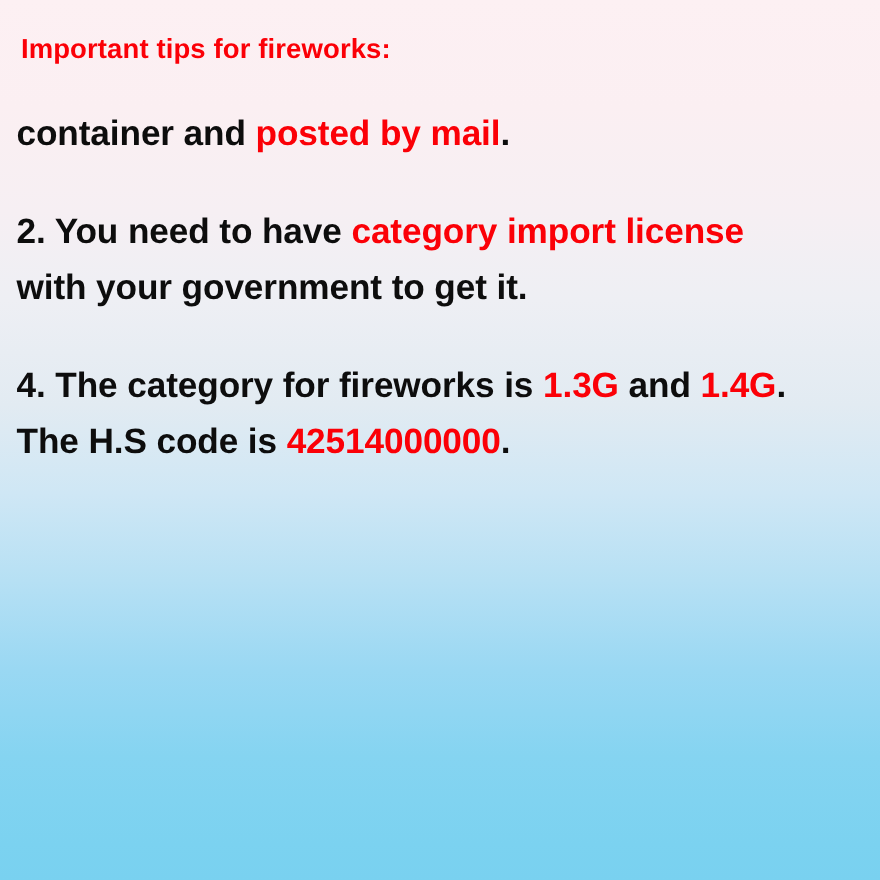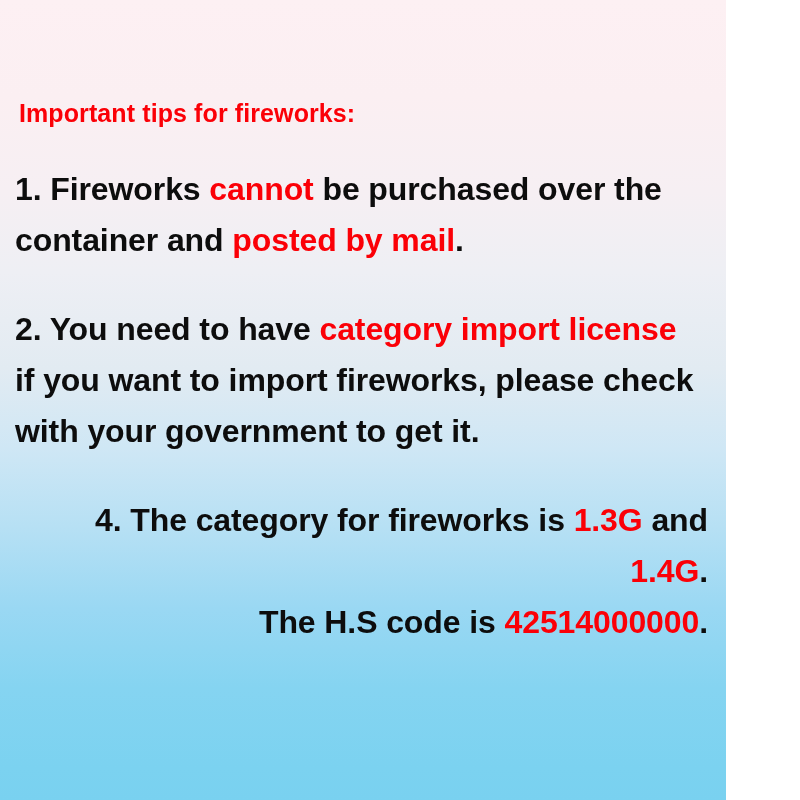--- a/index.html
+++ b/index.html
@@ -7,56 +7,55 @@
     padding: 0;
   }
   body {
     width: 800px;
     height: 800px;
     overflow: hidden;
     font-family: "Liberation Sans", sans-serif;
   }
   #poster {
     position: relative;
-    width: 726px;
+    width: 800px;
     height: 800px;
     box-sizing: border-box;
     background: linear-gradient(to bottom,
         #fdf0f3 0%,
         #fbeff2 12%,
         #f6eff3 24%,
         #eeeff4 34%,
         #e2ebf2 46%,
         #cfe7f5 56%,
         #b6e0f4 66%,
         #9ad8f3 76%,
         #85d4f1 86%,
         #7bd2f0 96%,
         #79d1f0 100%);
-    padding: 96px 18px 0 15px;
+    padding: 28px 18px 0 15px;
   }
   .heading {
     font-size: 25px;
     font-weight: bold;
     line-height: 34px;
     letter-spacing: 0.1px;
     margin: 0 0 34px 4px;
   }
   .tip {
     font-size: 32px;
     font-weight: bold;
     line-height: 51px;
     letter-spacing: -0.1px;
     color: #0d0d0d;
     margin: 0 0 38px 0;
     white-space: normal;
   }
   .tip:last-of-type {
     margin-bottom: 0;
-    text-align: right;
   }
   .hl {
     color: #fb0007;
   }
   .heading .hl {
     color: #fb0007;
   }
   .nowrap-line {
     display: block;
   }
@@ -64,28 +63,26 @@
 </head>
 <body>
 
 <div id="poster">
 
   <p class="heading">
     <span class="hl">Important tips for fireworks:</span>
   </p>
 
   <p class="tip">
-    <span class="nowrap-line"><span>1. Fireworks </span><span class="hl">cannot</span><span> be purchased over the</span></span>
     <span class="nowrap-line"><span>container and </span><span class="hl">posted by mail</span><span>.</span></span>
   </p>
 
 
   <p class="tip">
     <span class="nowrap-line"><span>2. You need to have </span><span class="hl">category import license</span></span>
-    <span class="nowrap-line">if you want to import fireworks, please check</span>
     <span class="nowrap-line">with your government to get it.</span>
   </p>
 
   <p class="tip">
     <span class="nowrap-line"><span>4. The category for fireworks is </span><span class="hl">1.3G</span><span> and </span><span class="hl">1.4G</span><span>.</span></span>
     <span class="nowrap-line"><span>The H.S code is </span><span class="hl">42514000000</span><span>.</span></span>
   </p>
 
 </div>
 

